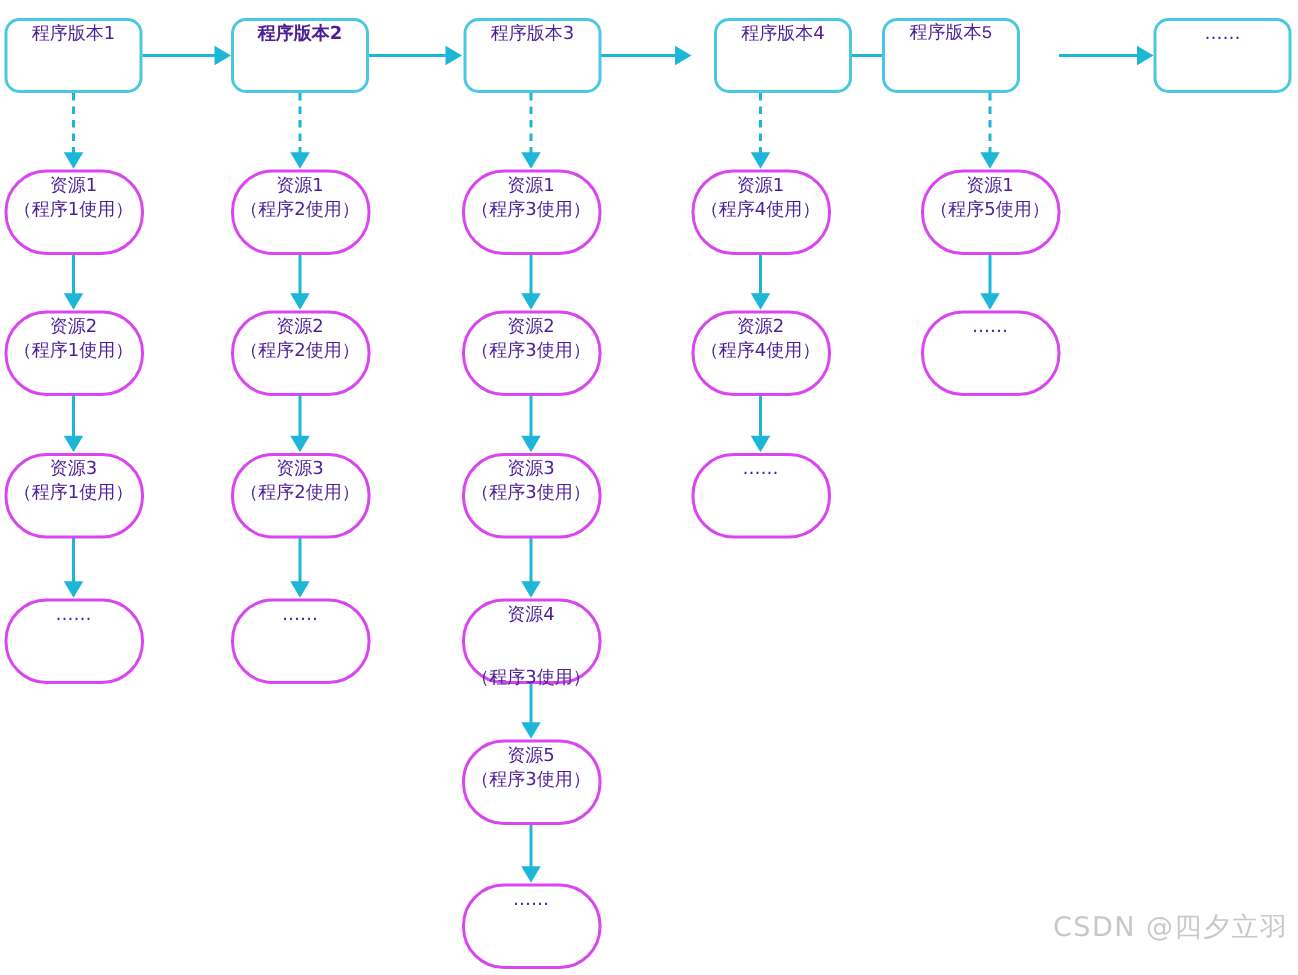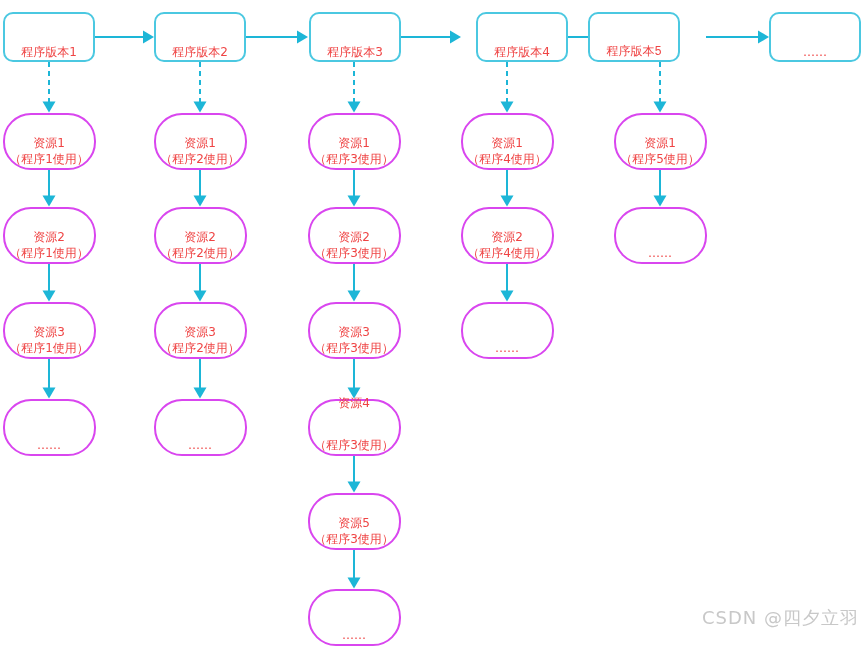--- a/index.html
+++ b/index.html
@@ -21,23 +21,23 @@
     top: 0;
     pointer-events: none;
   }
   .node {
     position: absolute;
     box-sizing: border-box;
     background: #ffffff;
     display: flex;
     flex-direction: column;
     align-items: center;
-    justify-content: flex-end;
+    justify-content: flex-start;
     text-align: center;
-    color: #ef4444;
+    color: #4c1d95;
     font-size: 12px;
     line-height: 1.35;
   }
   .vbox {
     width: 92px;
     height: 50px;
     border: 2px solid #4bc8e1;
     border-radius: 10px;
   }
   .oval {
@@ -174,21 +174,21 @@
         <span>资源2</span>
         <span>（程序1使用）</span>
       </div>
       <div class="node oval" style="left: 2.5px; top: 301.5px;">
         <span>资源3</span>
         <span>（程序1使用）</span>
       </div>
       <div class="node oval" style="left: 2.5px; top: 398.5px;">
         <span>……</span>
       </div>
-      <div class="node vbox" style="left: 154px; top: 12px;">
+      <div class="node vbox" style="left: 154px; top: 12px; font-weight: bold;">
         <span>程序版本2</span>
       </div>
       <div class="node oval" style="left: 153.5px; top: 112.5px;">
         <span>资源1</span>
         <span>（程序2使用）</span>
       </div>
       <div class="node oval" style="left: 153.5px; top: 206.5px;">
         <span>资源2</span>
         <span>（程序2使用）</span>
       </div>

